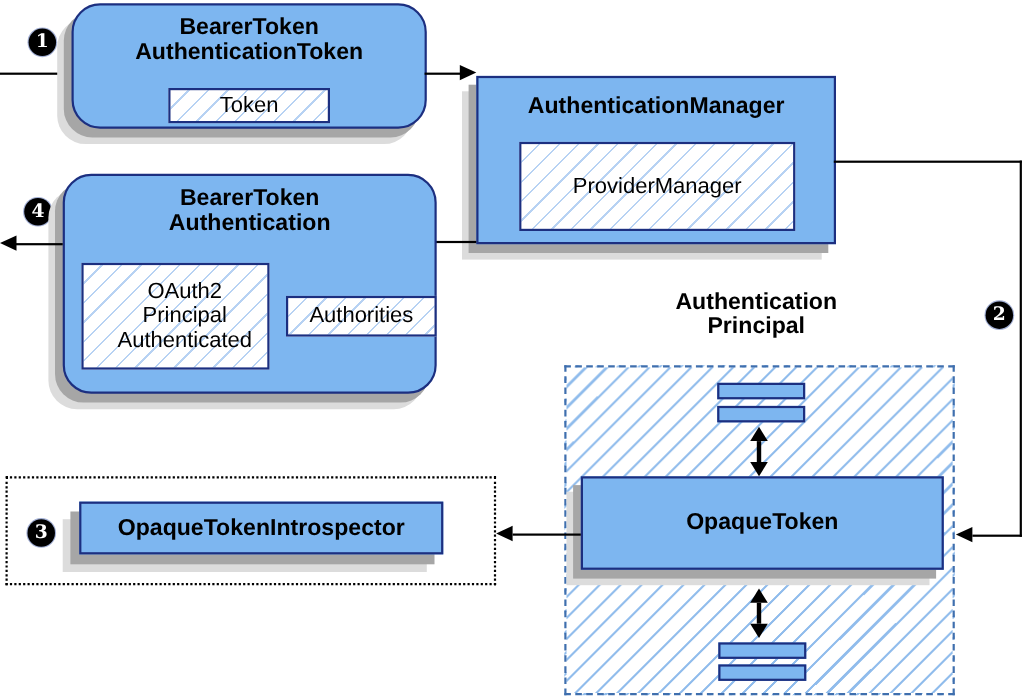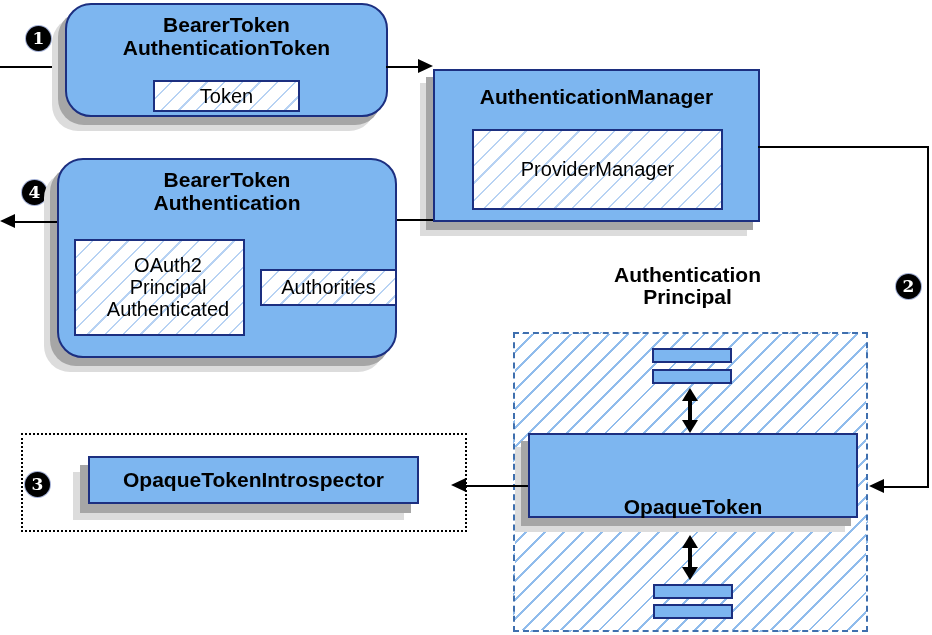--- a/index.html
+++ b/index.html
@@ -50,37 +50,37 @@
   .bar {
     position: absolute; width: 80px; height: 15px;
     background: var(--node-fill, #7db6f0);
     border: 2px solid var(--node-border, #1c2f80);
   }
   .darrow { position: absolute; width: 16px; height: 45px; display: flex; flex-direction: column; align-items: center; }
   .darrow .head-up   { width: 0; height: 0; border-left: 8px solid transparent; border-right: 8px solid transparent; border-bottom: 13px solid var(--connector, #000); }
   .darrow .shaft     { width: 4px; flex: 1; background: var(--connector, #000); }
   .darrow .head-down { width: 0; height: 0; border-left: 8px solid transparent; border-right: 8px solid transparent; border-top: 13px solid var(--connector, #000); }
   .dotted-box {
-    position: absolute; left: 21px; top: 433px; width: 446px; height: 99px;
+    position: absolute; left: 5px; top: 433px; width: 446px; height: 99px;
     border: 2px dotted #000; background: transparent;
   }
   
   .btat { left: 65px; top: 3px; width: 323px; height: 114px; }
   .btat .node-title { padding-top: 8px; }
   .btat-token { left: 86px; top: 75px; width: 147px; height: 32px; line-height: 28px; }
   .authmgr { left: 433px; top: 69px; width: 327px; height: 153px; }
   .authmgr .node-title { padding-top: 14px; }
   .authmgr-pm { left: 37px; top: 58px; width: 251px; height: 81px; line-height: 77px; }
   .bta { left: 57px; top: 158px; width: 340px; height: 200px; }
   .bta .node-title { padding-top: 8px; }
   .bta-principal { left: 15px; top: 79px; width: 171px; height: 97px; line-height: 22px; padding-top: 13px; }
   .bta-principal span { display: block; margin-left: 17px; }
   .bta-authorities { left: 201px; top: 109px; width: 137px; height: 37px; line-height: 33px; }
   .otap { left: 13px; top: 99px; width: 330px; height: 85px; }
-  .otap .node-title { padding-top: 28px; margin-top: 32px; }
+  .otap .node-title { padding-top: 28px; }
   .oti { left: 65px; top: 21px; width: 331px; height: 48px; font-weight: bold; font-size: 21px; line-height: 44px; text-align: center;
          box-shadow: -8px 9px 0 var(--shadow-dark, #a6a6a6), -15px 16px 0 var(--shadow-light, #dcdcdc); }
 </style>
 </head>
 <body>
 
 <div class="canvas">
 
   <div class="badge" style="left:26px; top:26px;">1</div>
   <div class="badge" style="left:896px; top:274px;">2</div>

